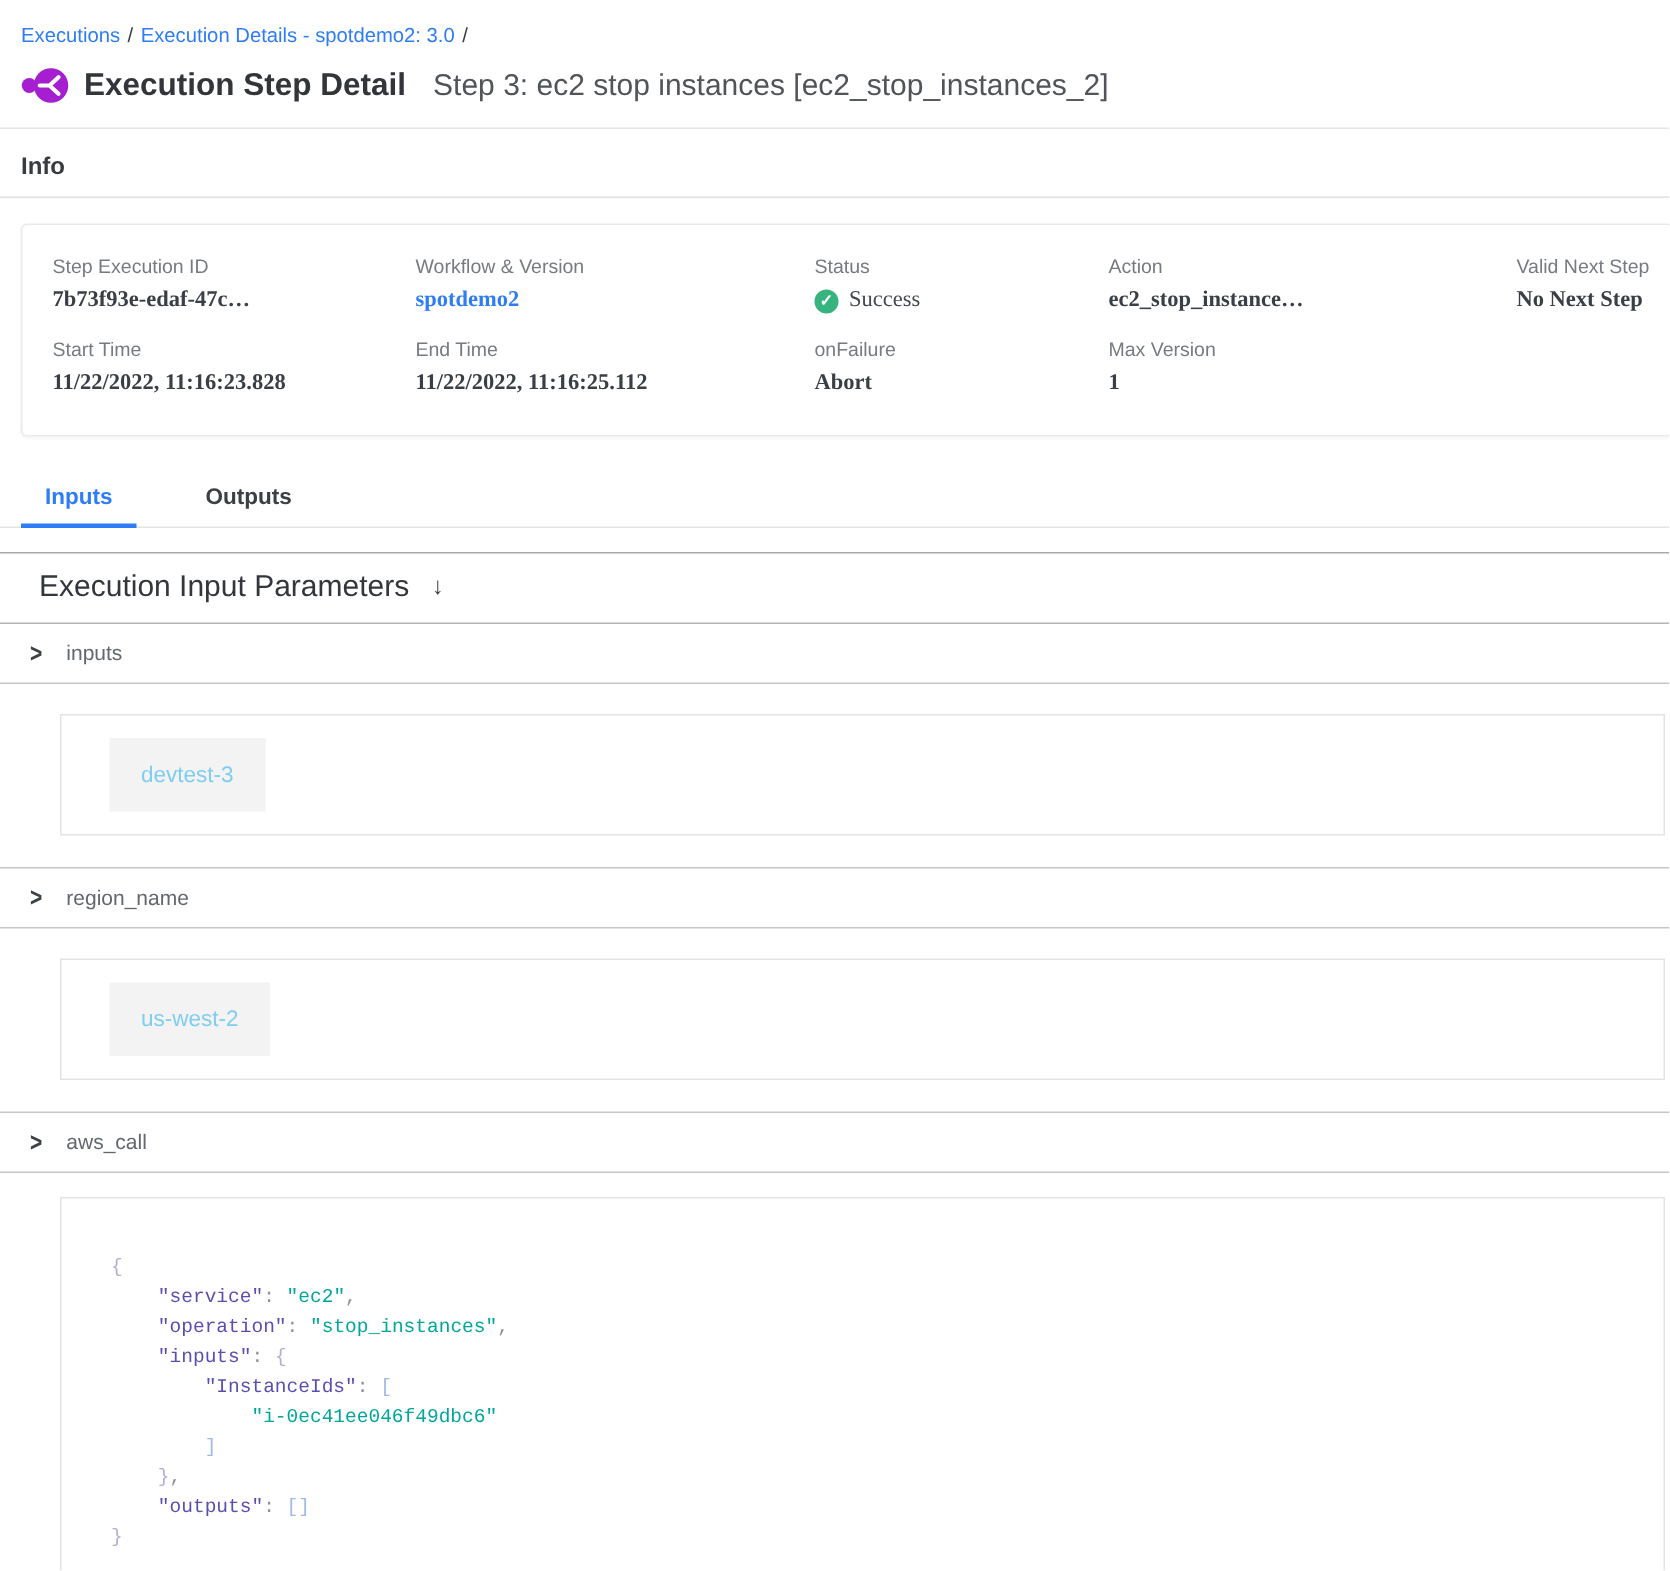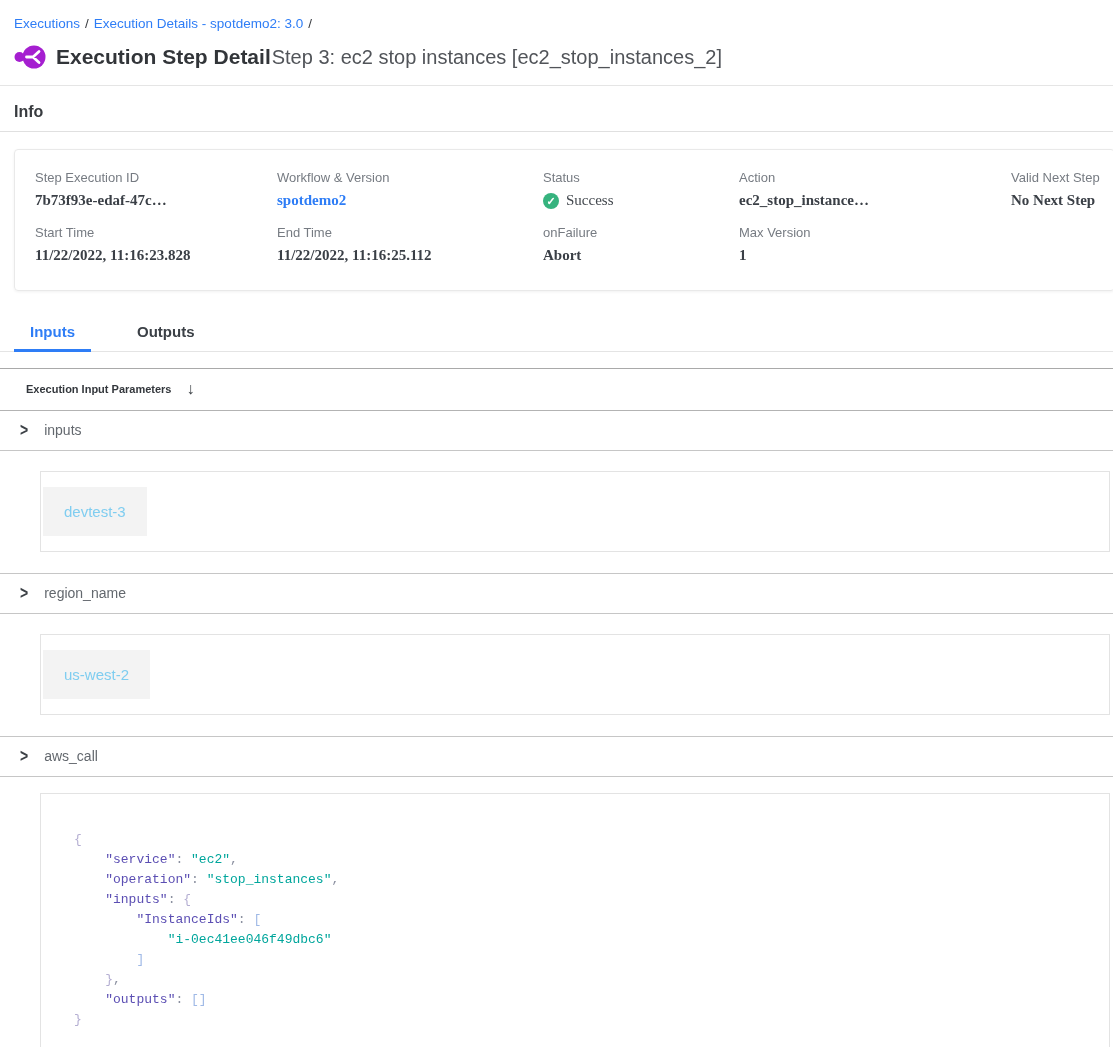--- a/index.html
+++ b/index.html
@@ -9,21 +9,21 @@
 
   
   .breadcrumb { padding:16px 0 0 14px; font-size:13.5px; color:#3a3d41; }
   .breadcrumb a { color:#2e7df6; text-decoration:none; cursor:pointer; }
   .crumb-sep { margin:0 5px; color:#3a3d41; }
 
   
   .title-row { display:flex; align-items:center; margin:13px 0 0 14px; }
   .brand-icon { width:32px; height:26px; margin-right:10px; flex:0 0 auto; }
   .page-title { font-size:21px; font-weight:700; color:#323539; }
-  .page-subtitle { font-size:20px; font-weight:400; color:#515459; margin-left:1px; }
+  .page-subtitle { font-size:20px; font-weight:400; color:#515459; margin-left:18px; }
 
   .hr-light { border:none; border-top:1px solid #e5e5e5; margin-top:15px; }
   .hr-light2 { border:none; border-top:1px solid #e0e0e0; }
   .hr-strong { border:none; border-top:1px solid #a9a9a9; margin-top:16px; }
 
   
   .info-heading { margin:17px 0 10px 14px; font-size:16px; font-weight:600; color:#383b3f; }
 
   .info-card { margin:17px 0 0 14px; width:1101px; border:1px solid #e9e9e9; border-radius:4px;
                box-shadow:0 1px 3px rgba(0,0,0,.06); padding:20px 0 26px 20px;
@@ -36,29 +36,29 @@
                   font-size:11px; font-weight:700; line-height:16px; text-align:center; margin-right:7px; }
 
   
   .tabs { display:flex; margin-top:32px; padding-left:14px; border-bottom:1px solid #e4e4e4;gap:30px; }
   .tab { position:relative; padding:0 16px 11px; font-size:15px; font-weight:600; color:#3b4046; cursor:pointer; }
   .tab.active { color:#2e7df6; }
   .tab.active::after { content:""; position:absolute; left:0; right:0; bottom:-1px; height:3px; background:#2e7df6; }
 
   
   .params-row { display:flex; align-items:center; padding:11px 0 12px 26px; border-bottom:1px solid #b3b3b3; }
-  .params-title { font-size:11px; font-weight:700; color:#33373c; }
+  .params-title { font-size:20px; font-weight:400; color:#33373c; }
   .sort-arrow { margin-left:15px; font-size:16px; font-weight:700; color:#3c4146; cursor:pointer; }
 
   
   .sec-head { display:flex; align-items:center; padding:11px 0 12px 20px; border-bottom:1px solid #c6c6c6; cursor:pointer; }
   .section + .section .sec-head { border-top:1px solid #c6c6c6; }
   .chevron { font-size:14px; font-weight:700; color:#3c4146; transform:scaleY(1.25); margin-right:16px; }
   .sec-name { font-size:14px; color:#63686e; }
-  .sec-box { margin:20px 0 21px 40px; width:1070px; border:1px solid #e3e3e3; padding:15px 2px; background:#fff; }
+  .sec-box { margin:20px 0 21px 40px; width:1070px; border:1px solid #e3e3e3; padding:15px 32px; background:#fff; }
   .chip { display:inline-block; background:#f3f3f3; padding:16px 21px; font-size:15px; color:#7fcdf0; }
 
   
   .code-box { margin-top:16px; margin-left:40px; width:1070px; min-height:260px; border:1px solid #e3e3e3;
               padding:36px 20px 24px 33px; background:#fff; }
   .code { font-family:"Liberation Mono", monospace; font-size:13px; line-height:20px; white-space:pre; color:#8b90a0; }
   .tok-key { color:#5b4eb3; }
   .tok-str { color:#00a69c; }
   .tok-pun { color:#8b90a0; }
   .tok-brace { color:#b4aed2; }

